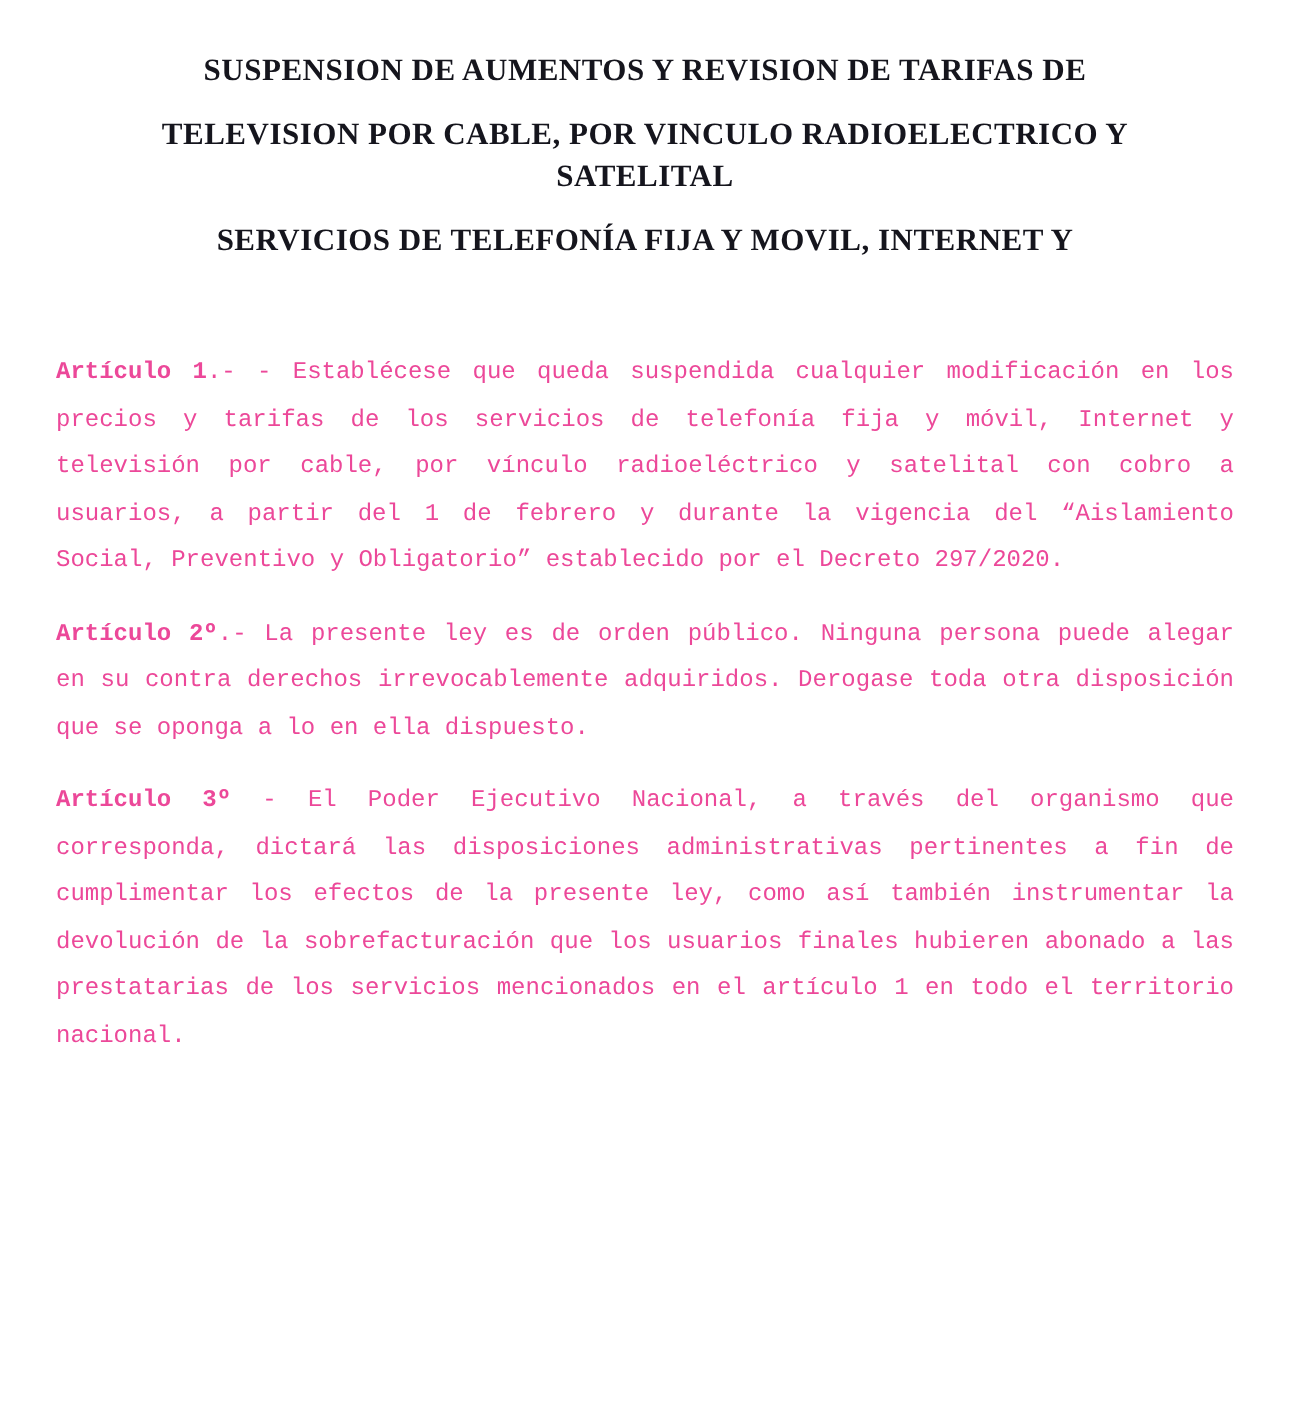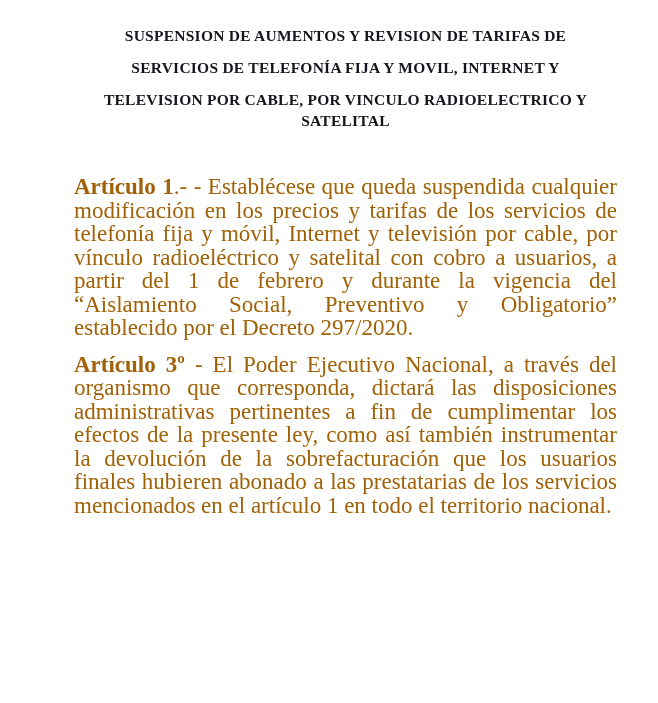--- a/index.html
+++ b/index.html
@@ -11,63 +11,65 @@
     width: 658px;
     height: 703px;
     overflow: hidden;
     font-family: "Liberation Serif", "DejaVu Serif", serif;
     color: #18181f;
   }
   .page {
     box-sizing: border-box;
     width: 658px;
     height: 703px;
-    padding: 25px 41px 0 74px;
+    padding: 25px 41px 0 28px;
     background: #ffffff;
   }
   .doc-title {
     font-size: 15.5px;
     font-weight: bold;
     letter-spacing: 0.25px;
     line-height: 21px;
     text-align: center;
     color: #15151d;
     max-width: 508px;
     margin: 0 auto 44px auto;
   }
   .title-line {
     display: block;
     margin-bottom: 11px;
   }
   .title-line:last-child {
     margin-bottom: 0;
   }
   .article {
-    font-size: 23px;
+    font-size: 12px;
     line-height: 23.5px;
     text-align: justify;
     margin: 0 0 13px 0;
-    color: #a16207;
+    color: #ec4899;
+    font-family: Liberation Mono, monospace;
   }
   .article-label {
     font-weight: bold;
   }
 </style>
 </head>
 <body>
 
 <div class="page">
 
   <h1 class="doc-title">
     <span class="title-line">SUSPENSION DE AUMENTOS Y REVISION DE TARIFAS DE</span>
+    <span class="title-line">TELEVISION POR CABLE, POR VINCULO RADIOELECTRICO Y SATELITAL</span>
     <span class="title-line">SERVICIOS DE TELEFONÍA FIJA Y MOVIL, INTERNET Y</span>
-    <span class="title-line">TELEVISION POR CABLE, POR VINCULO RADIOELECTRICO Y SATELITAL</span>
   </h1>
 
   <p class="article"><span class="article-label">Artículo 1</span><span>.- - </span><span>Establécese que queda suspendida cualquier modificación en los precios y tarifas de los servicios de telefonía fija y móvil, Internet y televisión por cable, por vínculo radioeléctrico y satelital con cobro a usuarios, a partir del 1 de febrero y durante la vigencia del “Aislamiento Social, Preventivo y Obligatorio” establecido por el Decreto 297/2020.</span></p>
 
+  <p class="article"><span class="article-label">Artículo 2º</span><span>.- </span><span>La presente ley es de orden público. Ninguna persona puede alegar en su contra derechos irrevocablemente adquiridos. Derogase toda otra disposición que se oponga a lo en ella dispuesto.</span></p>
 
   <p class="article"><span class="article-label">Artículo 3º</span><span> - </span><span>El Poder Ejecutivo Nacional, a través del organismo que corresponda, dictará las disposiciones administrativas pertinentes a fin de cumplimentar los efectos de la presente ley, como así también instrumentar la devolución de la sobrefacturación que los usuarios finales hubieren abonado a las prestatarias de los servicios mencionados en el artículo 1 en todo el territorio nacional.</span></p>
 
 
 
 
 </div>
 
 </body></html>

